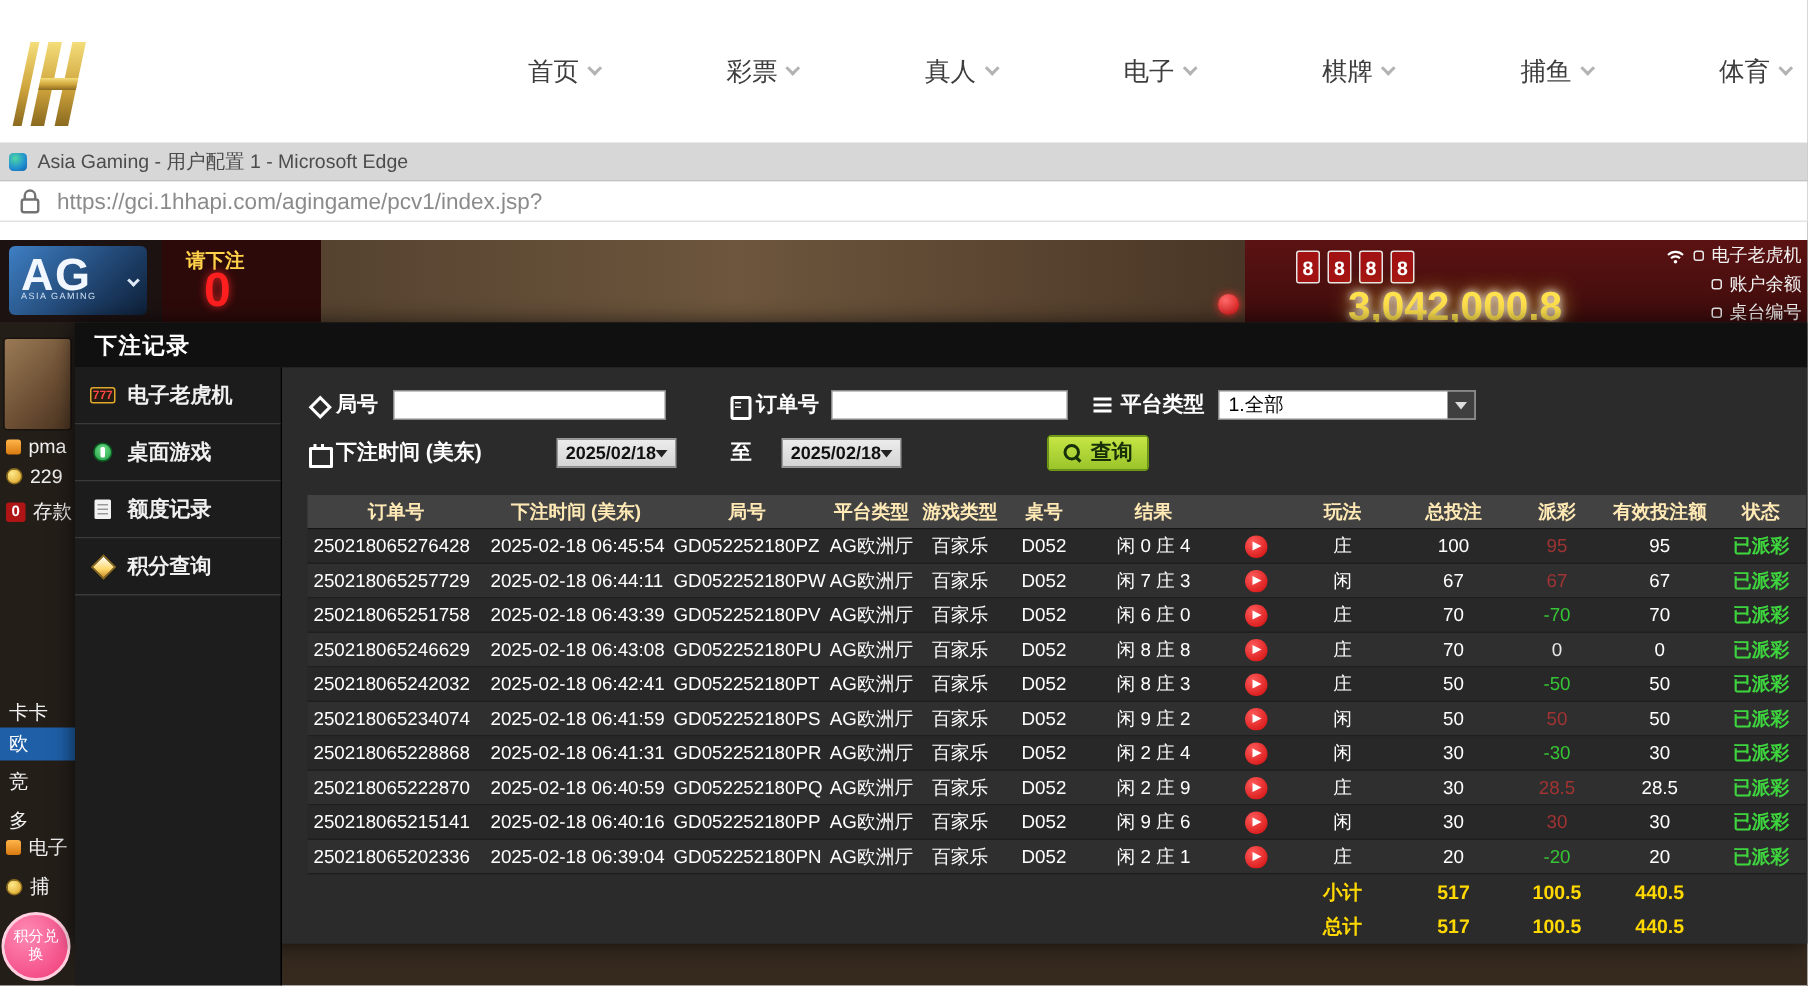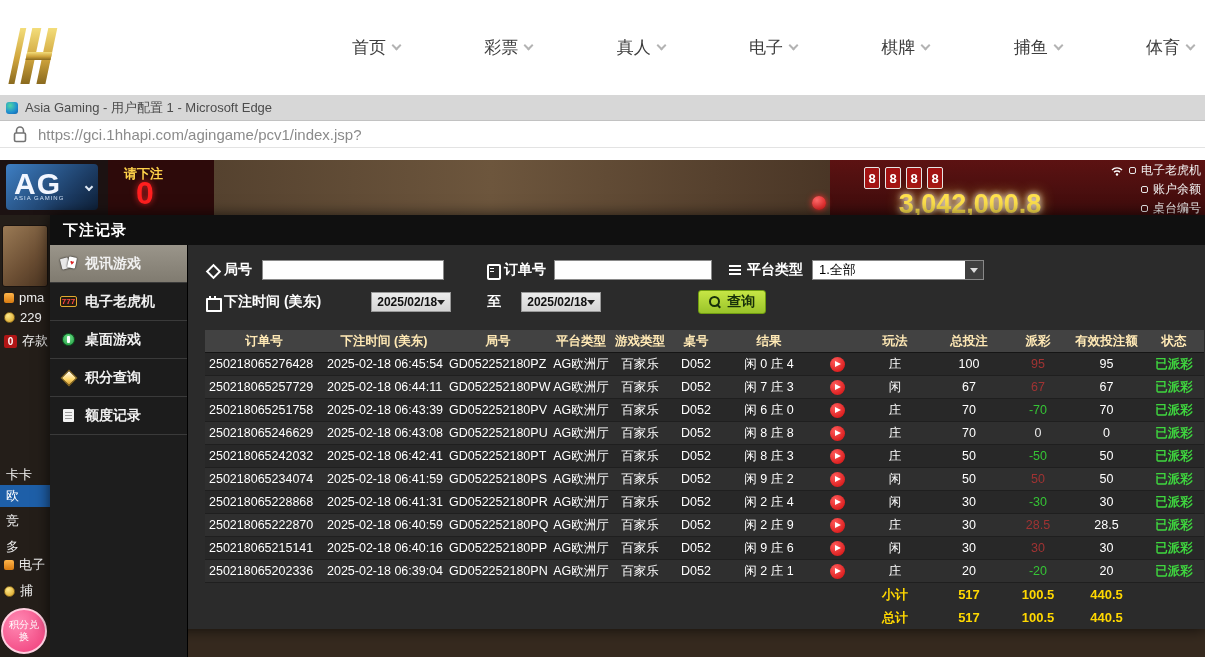--- a/index.html
+++ b/index.html
@@ -292,43 +292,39 @@
   </div>
 </div>
 
 <div class="panel">
   <div class="panel-titlebar">
     <span class="panel-title">下注记录</span>
   </div>
 
   <div class="sidebar">
 
-      <div class="side-item active">
-        <span class="sicon cards-icon"></span>
-        <span class="slabel">视讯游戏</span>
-      </div>
 
       <div class="side-item normal">
         <span class="sicon slots-icon"></span>
         <span class="slabel">电子老虎机</span>
       </div>
 
       <div class="side-item normal">
         <span class="sicon tablegame-icon"></span>
         <span class="slabel">桌面游戏</span>
       </div>
 
       <div class="side-item normal">
+        <span class="sicon doc-icon"></span>
+        <span class="slabel">额度记录</span>
+      </div>
+
+      <div class="side-item normal">
         <span class="sicon gem-icon"></span>
         <span class="slabel">积分查询</span>
-      </div>
-
-      <div class="side-item normal">
-        <span class="sicon doc-icon"></span>
-        <span class="slabel">额度记录</span>
       </div>
     </div>
 
   <div class="content">
 
     <div class="frow frow1">
       <span class="flabel">
         <span class="fi round-icon"></span>
         <span>局号</span>
       </span>

